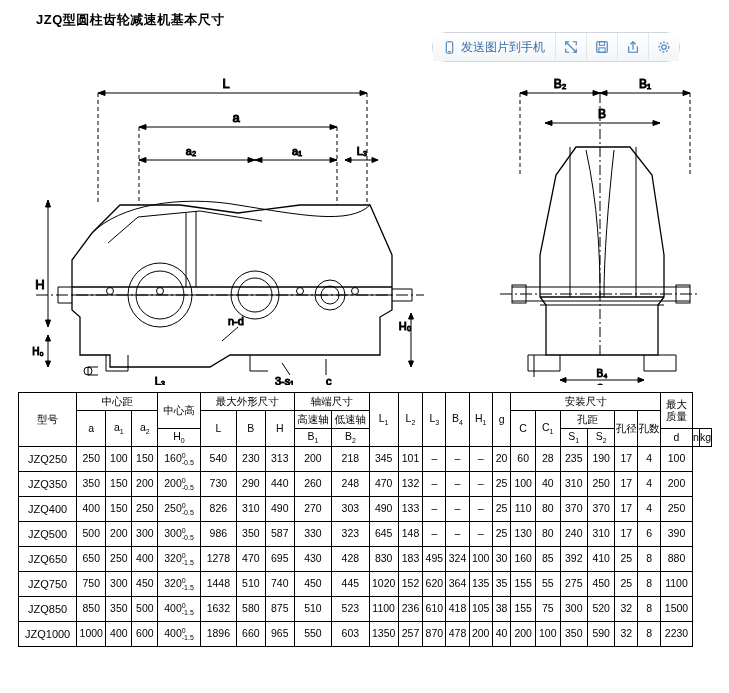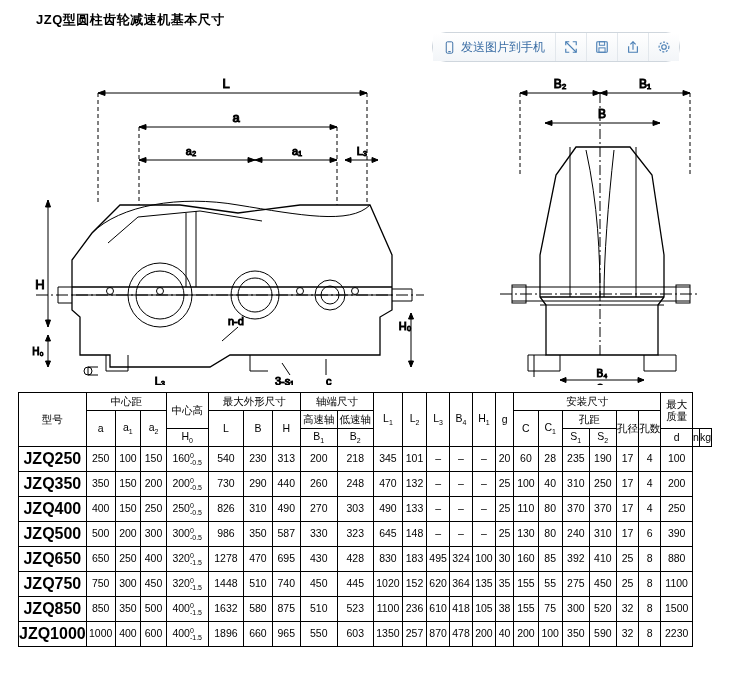--- a/index.html
+++ b/index.html
@@ -51,21 +51,21 @@
     border:1px solid #000;
     text-align:center;
     vertical-align:middle;
     padding:0;
     height:17px;
     font-weight:normal;
     line-height:1.1;
   }
   thead th{font-size:10.5px;}
   tbody td{height:24px;font-size:10.5px;}
-  td.model{font-size:16px;font-weight:bold;}
+  td.model{font-size:11px;}
   .sub{font-size:7px;vertical-align:sub;}
   .frac{display:inline-block;font-size:7px;line-height:1;vertical-align:middle;text-align:left;}
   .frac span{display:block;}
   .h0cell{white-space:nowrap;}
 </style>
 </head>
 <body>
 
 <div class="title">JZQ型圆柱齿轮减速机基本尺寸</div>
 

